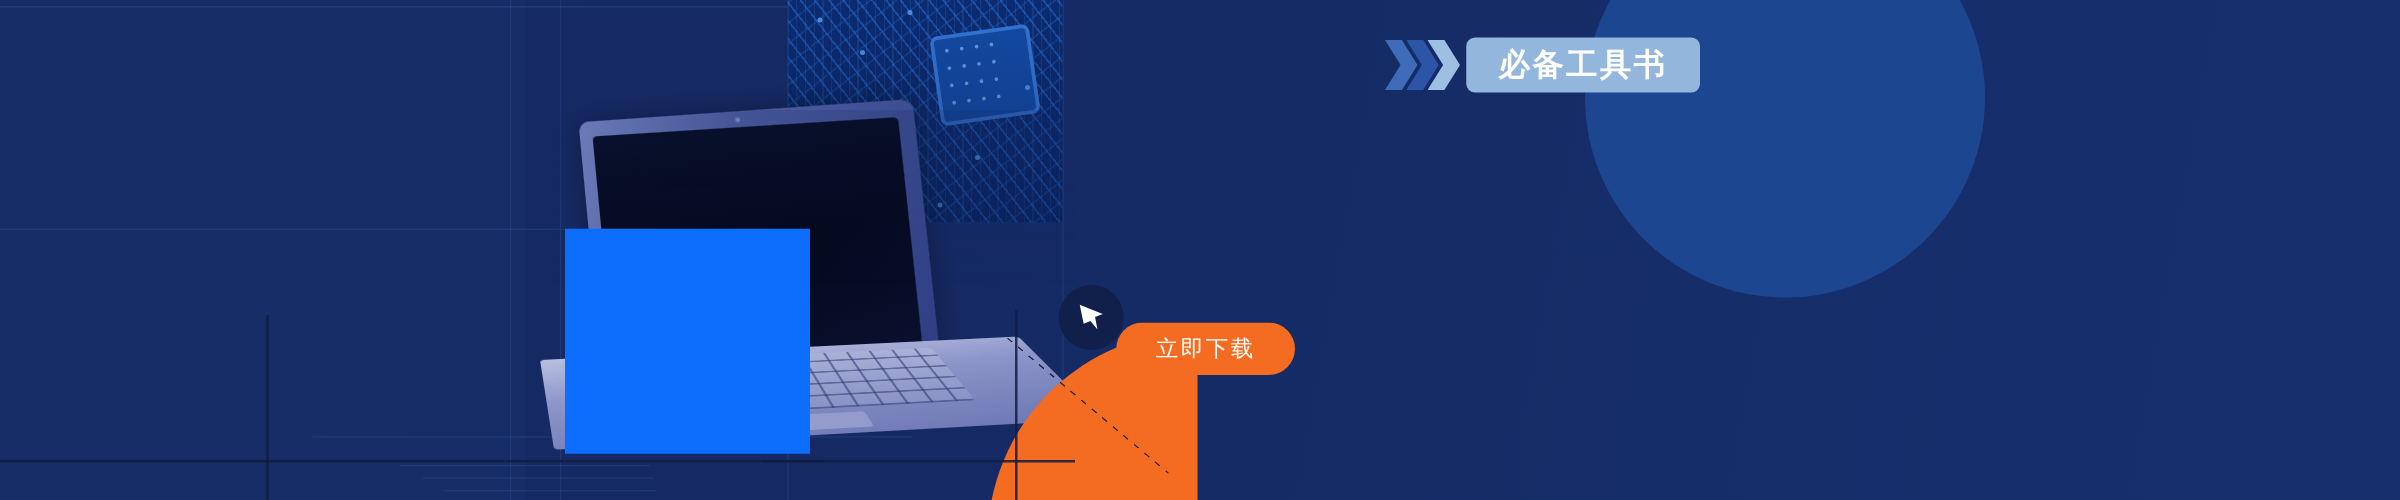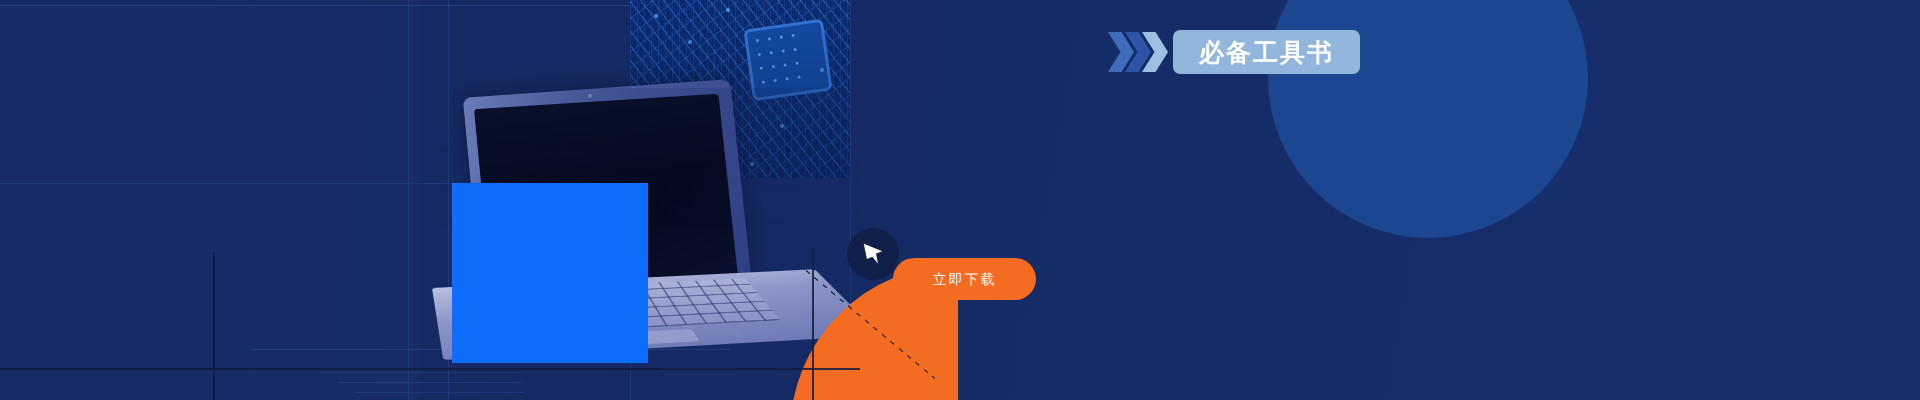--- a/index.html
+++ b/index.html
@@ -126,21 +126,21 @@
     color:#ffffff;font-size:41px;font-weight:bold;letter-spacing:1px;
     white-space:nowrap;text-shadow:0 2px 10px rgba(0,0,0,.25);
   }
 
   
   .cta{
     position:absolute;left:893px;top:258px;width:143px;height:42px;
     background:#f36c21;border-radius:21px;
     display:flex;align-items:center;justify-content:center;cursor:pointer;
   }
-  .cta span{color:#ffffff;font-size:14px;letter-spacing:2px;line-height:1;}
+  .cta span{color:#ffffff;font-size:18px;letter-spacing:2px;line-height:1;}
 
   .cursor-badge{
     position:absolute;left:847px;top:228px;width:52px;height:52px;border-radius:50%;
     background:#11204a;display:flex;align-items:center;justify-content:center;
   }
   .cursor-badge svg{width:26px;height:26px;display:block;}
 </style>
 </head>
 <body>
 

